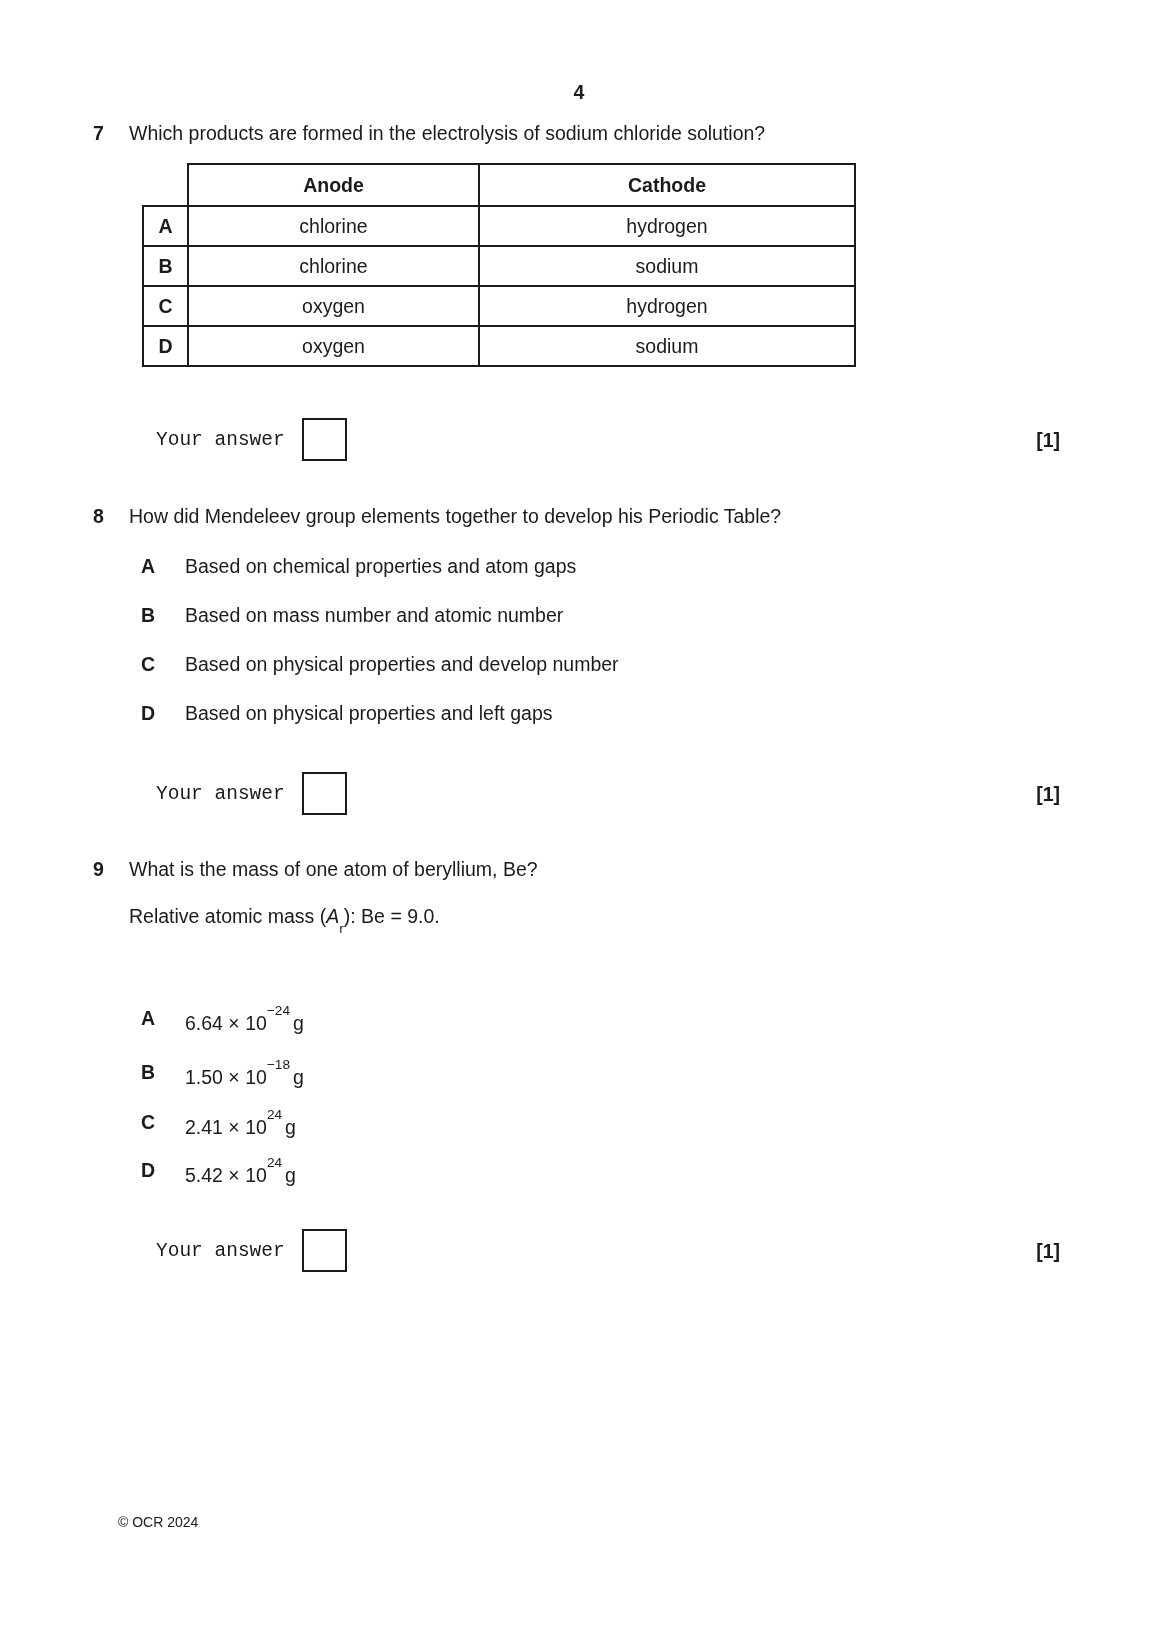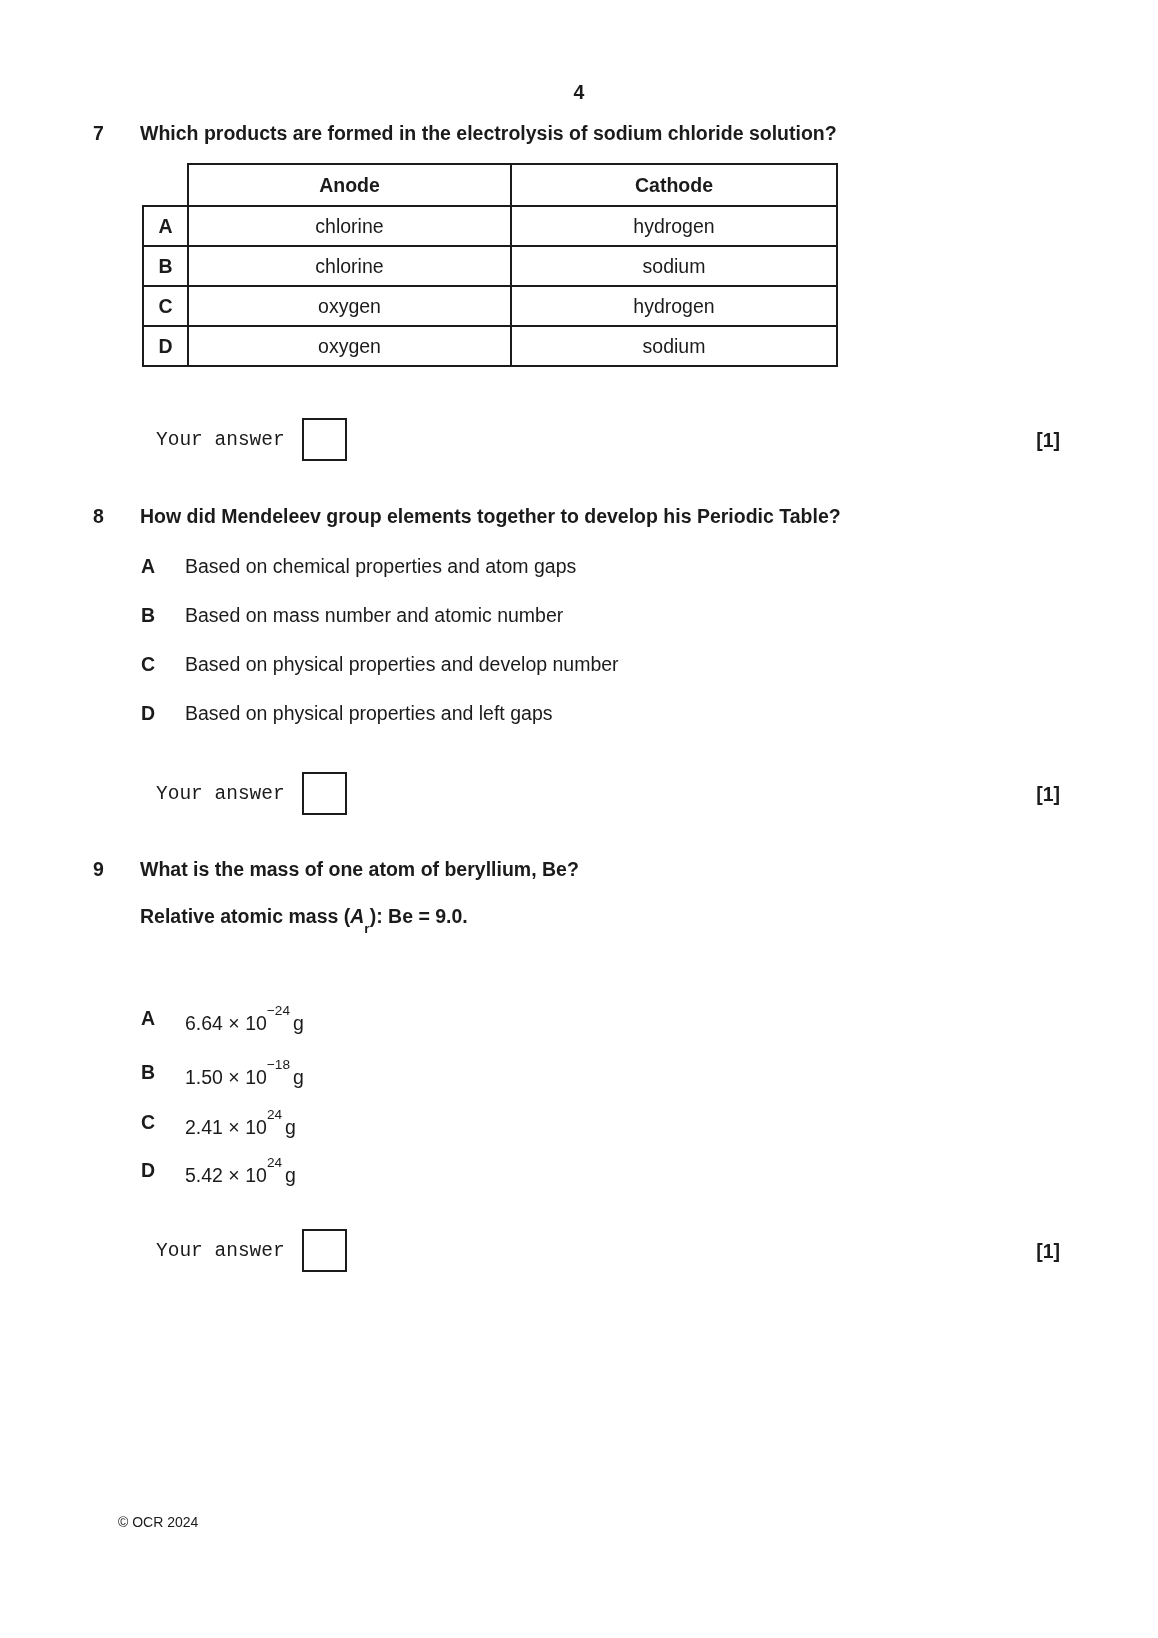--- a/index.html
+++ b/index.html
@@ -12,35 +12,35 @@
     background: #ffffff;
     overflow: hidden;
     font-size: 19.5px;
     line-height: 26px;
   }
   .abs { position: absolute; left: 0; right: 0; }
   .page-number { top: 79px; text-align: center; font-weight: bold; }
 
   .q-row { height: 26px; }
   .q-num { position: absolute; left: 93px; font-weight: bold; }
-  .q-text { position: absolute; left: 140px; font-weight: bold; }
+  .q-text { position: absolute; left: 129px; }
 
   .opt-row { height: 26px; }
   .opt-letter { position: absolute; left: 141px; font-weight: bold; }
   .opt-text { position: absolute; left: 185px; }
 
   
   .tbl-wrap { position: absolute; left: 142px; top: 163px; }
   table { border-collapse: collapse; }
   td, th { border: 2px solid #1b1b1b; padding: 0; text-align: center; vertical-align: middle; }
   th { font-weight: bold; }
   td.no-cell { border: none; }
   .col-letter { width: 45px; }
-  .col-anode { width: 323px; }
-  .col-cathode { width: 326px; }
+  .col-anode { width: 291px; }
+  .col-cathode { width: 376px; }
   tr.hdr { height: 42px; }
   tr.body { height: 40px; }
   td.letter { font-weight: bold; }
 
   
   .answer-row { height: 44px; }
   .answer-label { position: absolute; left: 156px; top: 50%; transform: translateY(-50%); font-family: Liberation Mono, monospace; }
   .answer-box {
     position: absolute; left: 302px; top: 0;
     width: 45px; height: 43px;

